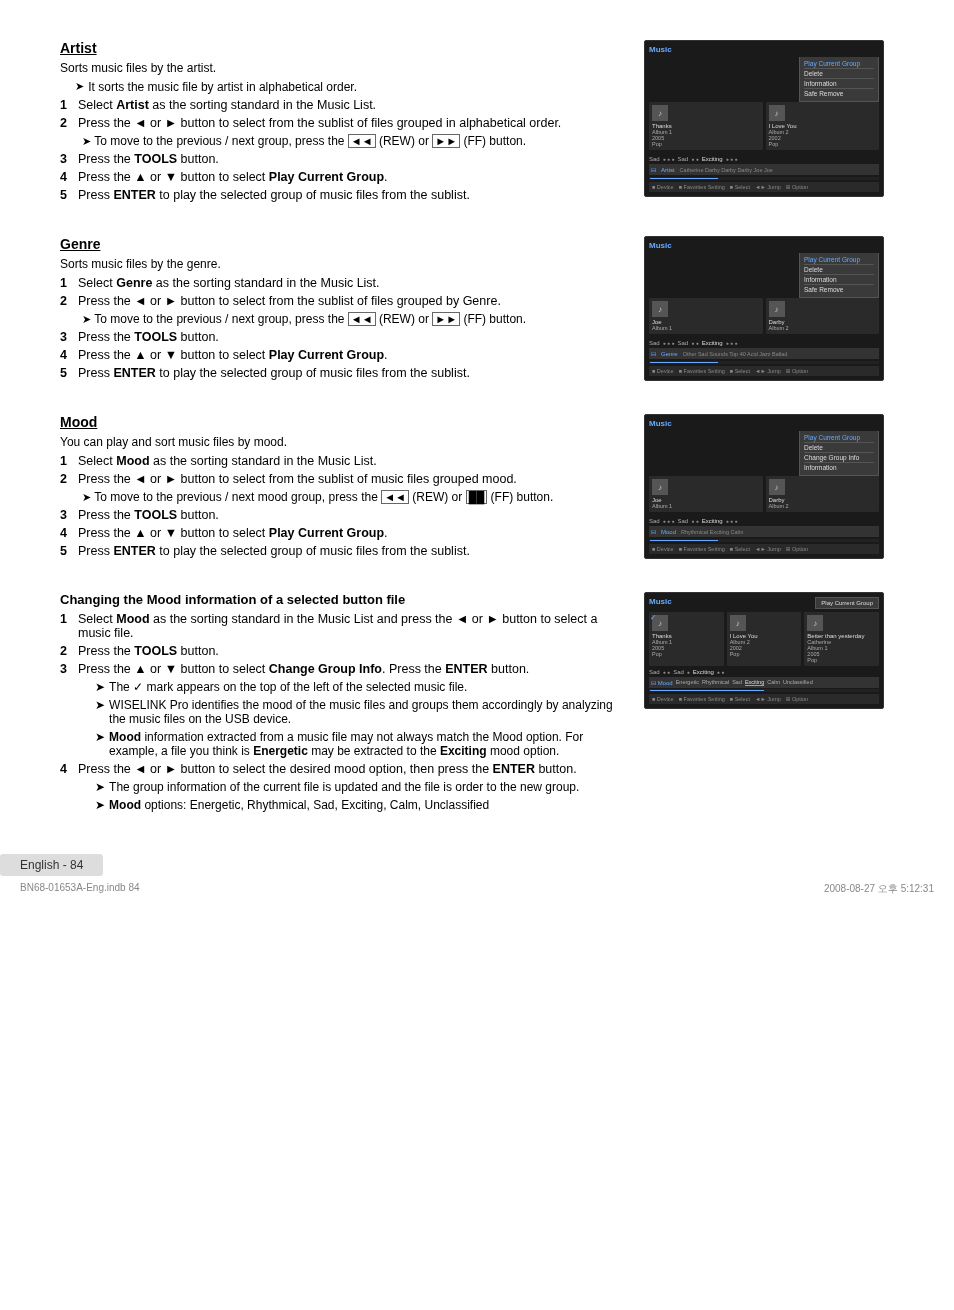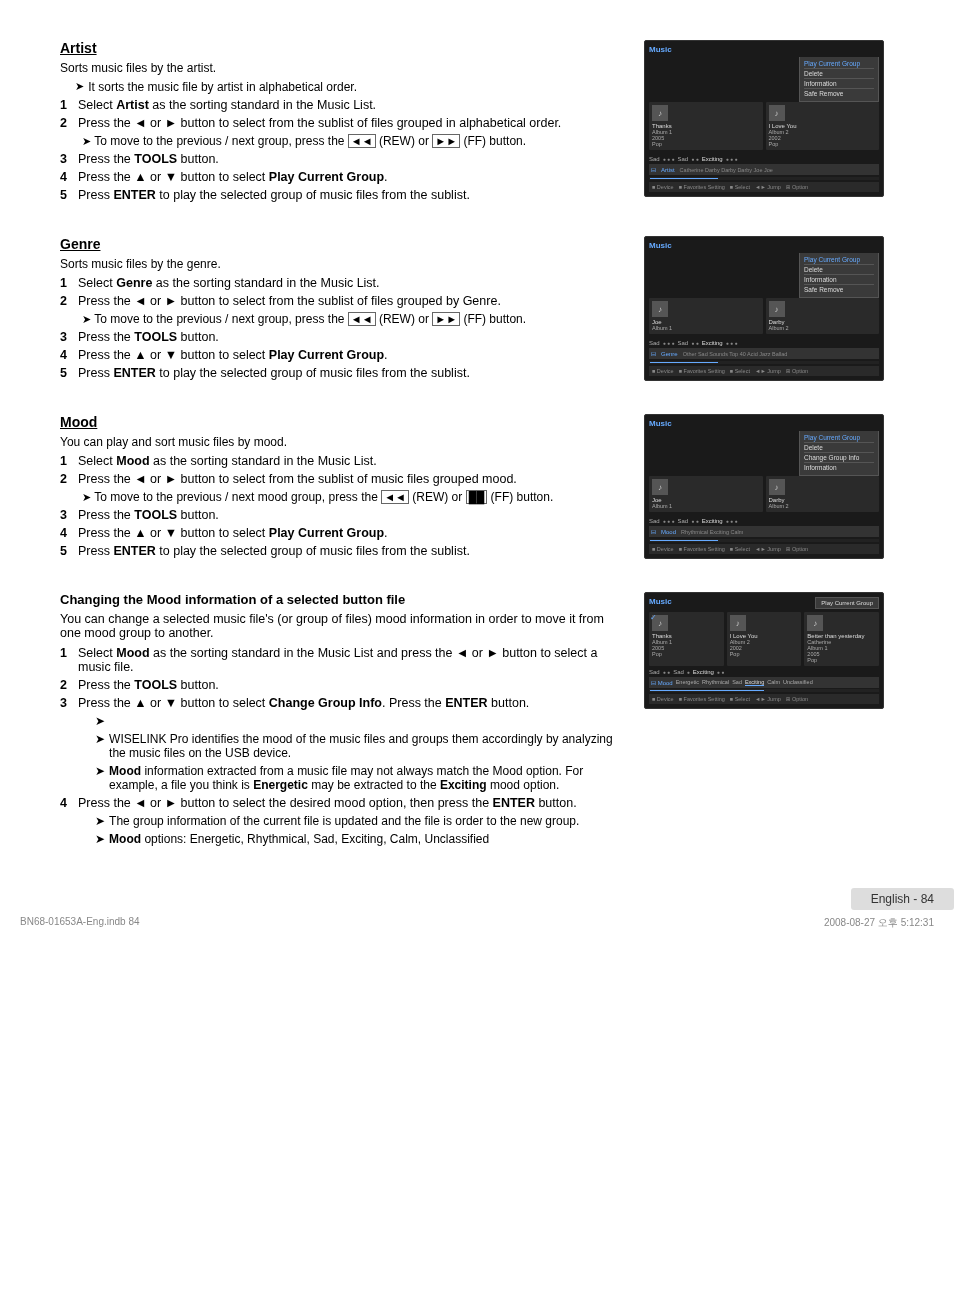--- a/index.html
+++ b/index.html
@@ -153,21 +153,21 @@
       flex-wrap: wrap;
     }
 
     
     .page-footer {
       position: absolute;
       bottom: 30px;
       left: 0;
       right: 0;
       display: flex;
-      justify-content: flex-end;
+      justify-content: flex-start;
       align-items: center;
     }
     .footer-box {
       background: #ddd;
       padding: 4px 20px;
       font-size: 12px;
       color: #333;
       border-radius: 3px;
     }
     .page-bottom-bar {
@@ -434,38 +434,38 @@
             <span>◄► Jump</span>
             <span>⊞ Option</span>
         </div>
       </div>
     </div>
   </div>
 
   <div style="display:flex;gap:20px;margin-bottom:30px;">
     <div style="flex:1;">
       <div style="font-size:13px;font-weight:bold;margin-bottom:5px;">Changing the Mood information of a selected button file</div>
-      <div style="font-size:12.5px;margin-bottom:6px;">You can change a selected music file's (or group of files) mood information in order to move it from one mood group to another.</div>
       <ol class="numbered-list">
         <li>
             <span class="num">1</span>
             <span class="text">Select <strong>Mood</strong> as the sorting standard in the Music List and press the ◄ or ► button to select a music file.</span>
           </li>
         <li>
             <span class="num">2</span>
             <span class="text">Press the <strong>TOOLS</strong> button.</span>
           </li>
         <li>
             <span class="num">3</span>
             <span class="text">Press the ▲ or ▼ button to select <strong>Change Group Info</strong>. Press the <strong>ENTER</strong> button.</span>
           </li>
       </ol>
       <div style="margin-left:20px;margin-bottom:4px;">
         <div class="tip-line">
             <span>➤</span>
+            <span>The ✓ mark appears on the top of the left of the selected music file.</span>
           </div>
         <div class="tip-line">
             <span>➤</span>
             <span>WISELINK Pro identifies the mood of the music files and groups them accordingly by analyzing the music files on the USB device.</span>
           </div>
         <div class="tip-line">
             <span>➤</span>
             <span><strong>Mood</strong> information extracted from a music file may not always match the Mood option. For example, a file you think is <strong>Energetic</strong> may be extracted to the <strong>Exciting</strong> mood option.</span>
           </div>
       </div>

